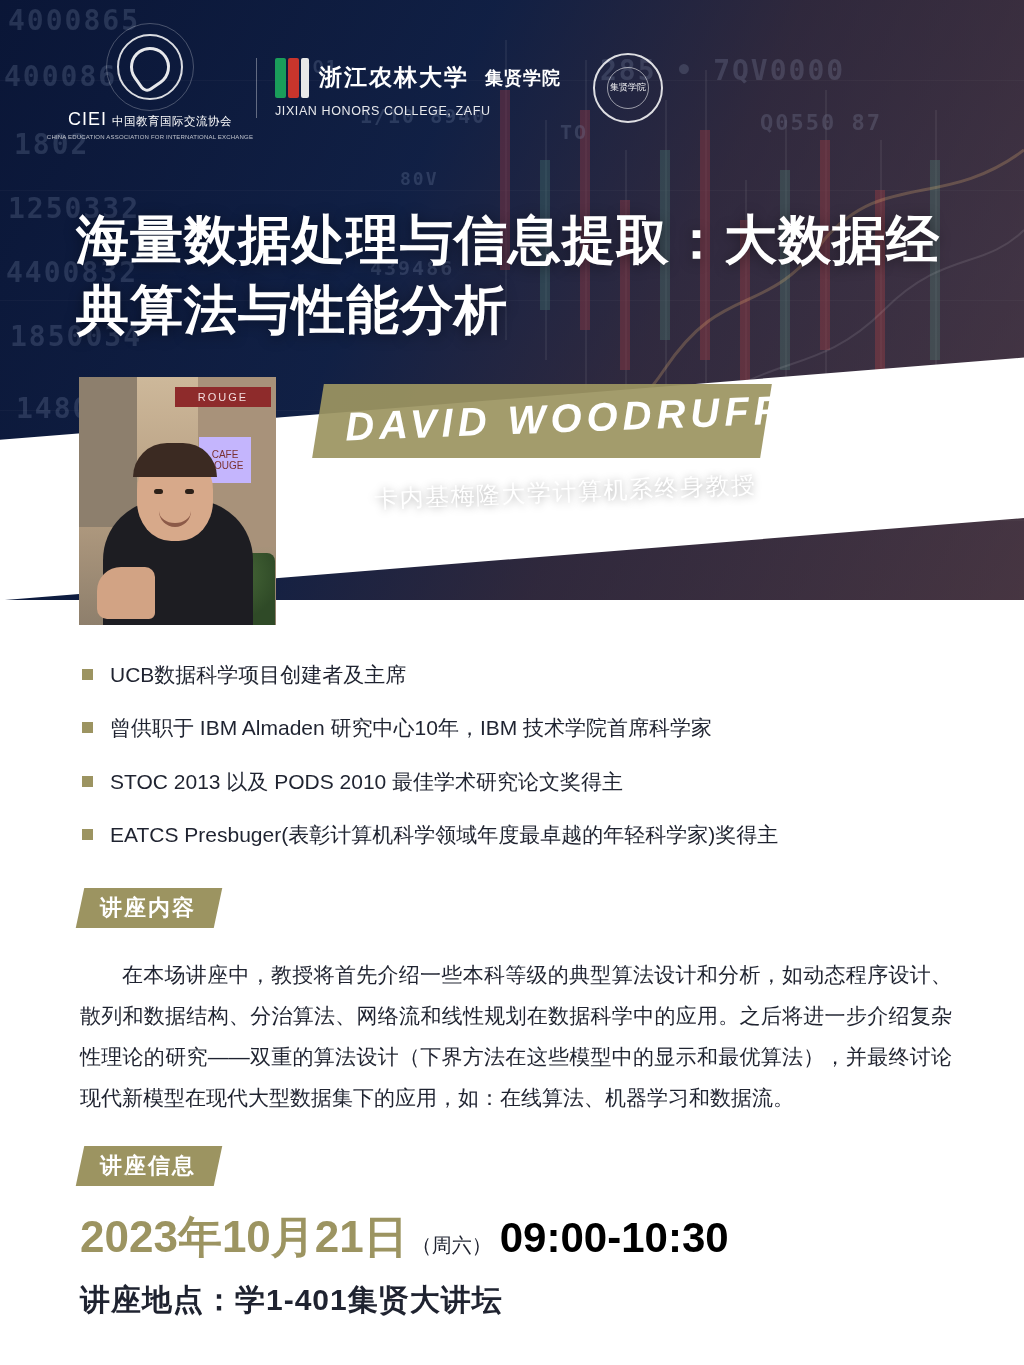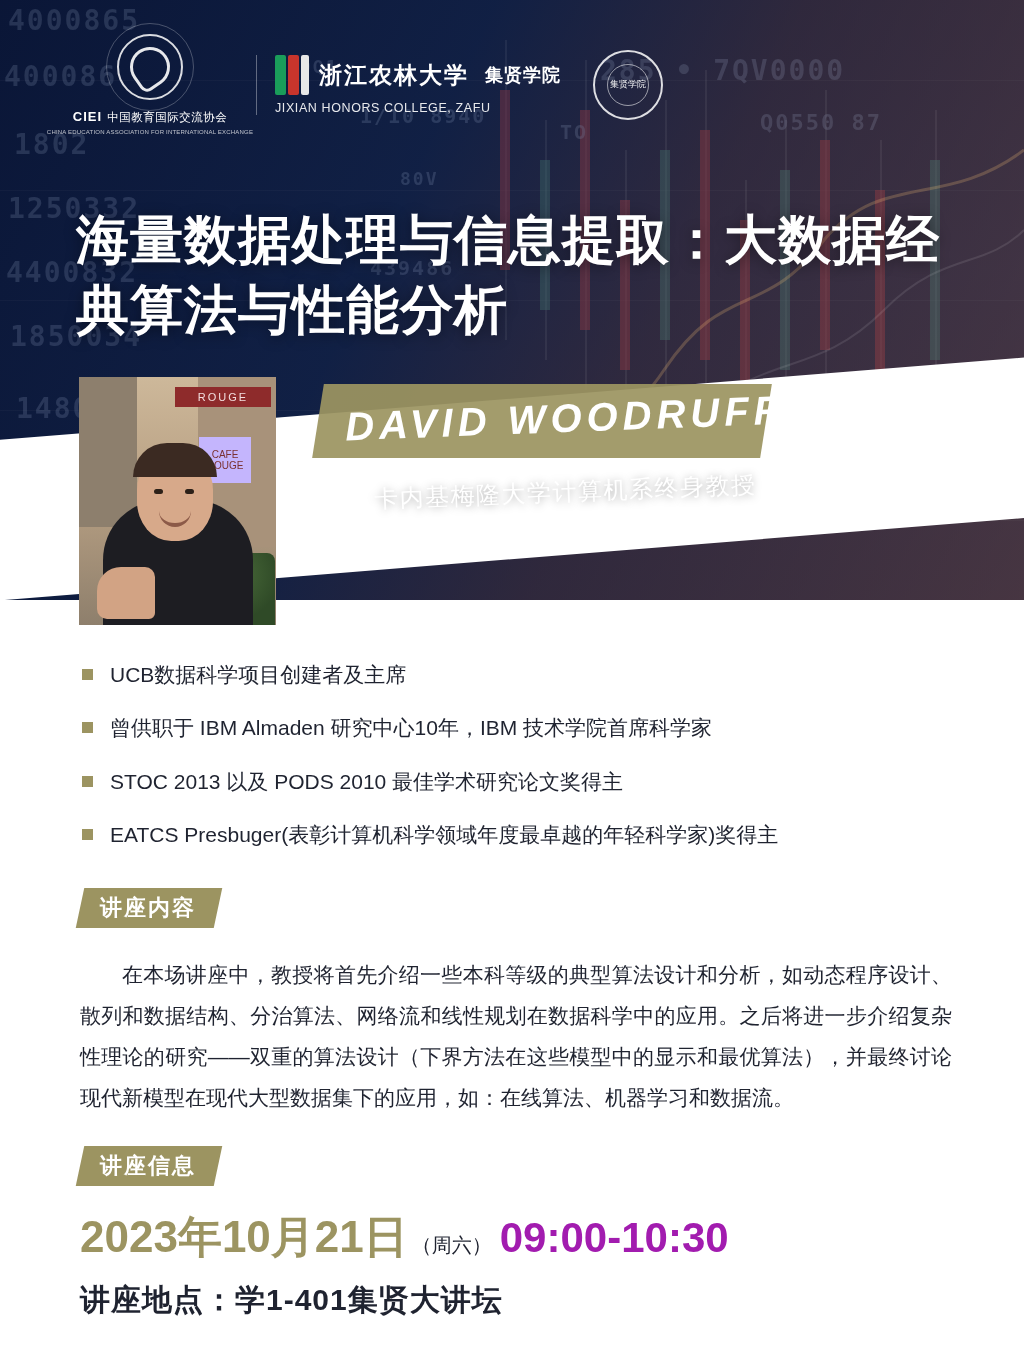--- a/index.html
+++ b/index.html
@@ -129,22 +129,22 @@
   .logo-ciei .en {
     margin-top: 3px;
     font-size: 6px;
     color: rgba(255,255,255,0.72);
     letter-spacing: 0.2px;
     text-align: center;
     line-height: 1.35;
     white-space: nowrap;
   }
   .logo-ciei .abbr {
-    font-size: 13px;
-    font-weight: 700;
+    font-size: 18px;
+    font-weight: 400;
     color: #fff;
     letter-spacing: 1px;
   }
   .logo-ciei .abbr-row {
     display: flex; align-items: baseline; gap: 5px;
   }
 
   .logo-zafu {
     display: flex;
     flex-direction: column;
@@ -386,21 +386,21 @@
     letter-spacing: 0;
   }
   .info-date .week {
     font-size: 20px;
     color: #1f2330;
     margin: 0 8px 0 4px;
   }
   .info-date .time {
     font-size: 42px;
     font-weight: 700;
-    color: #a21caf;
+    color: #000000;
   }
   .info-place {
     position: absolute;
     left: 80px;
     top: 1280px;
     font-size: 30px;
     font-weight: 700;
     color: #1f2330;
     letter-spacing: 1px;
   }

